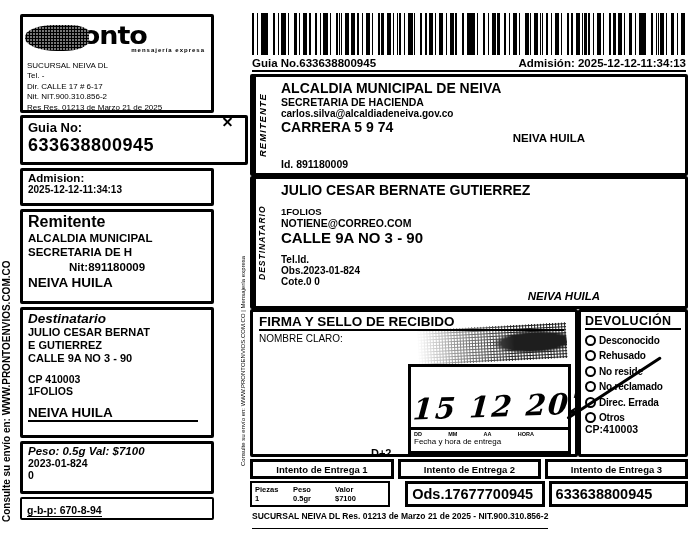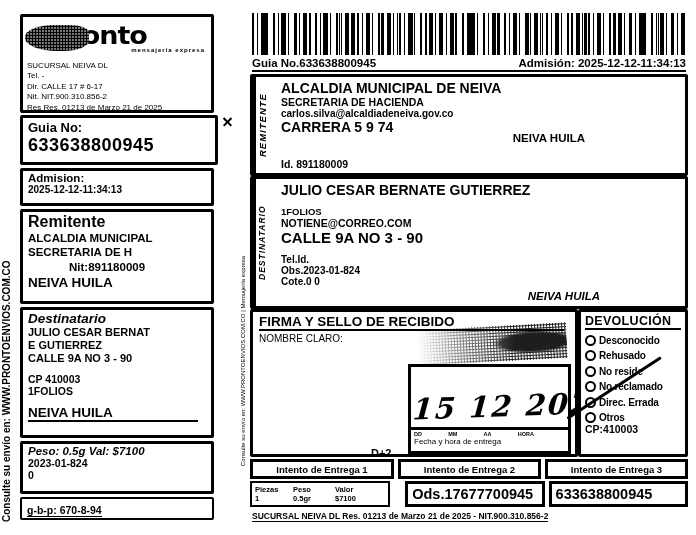--- a/index.html
+++ b/index.html
@@ -65,21 +65,21 @@
     </div>
     <div class="office-lines" style="padding:0 4px;">
       <div>SUCURSAL NEIVA DL</div>
       <div>Tel. -</div>
       <div>Dir. CALLE 17 # 6-17</div>
       <div>Nit. NIT.900.310.856-2</div>
       <div>Res Res. 01213 de Marzo 21 de 2025</div>
     </div>
   </div>
 
-  <div class="box" style="left:20px;top:115px;width:198px;height:50px;padding:2px 5px;">
+  <div class="box" style="left:20px;top:115px;width:228px;height:50px;padding:2px 5px;">
     <div class="bold" style="font-size:13px;">Guia No:</div>
     <div class="bold" style="font-size:18px;letter-spacing:.5px;">633638800945</div>
   </div>
 
   <div class="box" style="left:20px;top:168px;width:194px;height:38px;padding:1px 5px;">
     <div class="bold" style="font-size:11.5px;">Admision:</div>
     <div class="bold" style="font-size:10px;">2025-12-12-11:34:13</div>
   </div>
 
   <div class="box" style="left:20px;top:209px;width:194px;height:95px;padding:1px 5px;">
@@ -218,15 +218,15 @@
             <span class="bold" style="font-size:7.5px;width:42px;">0.5gr</span>
             <span class="bold" style="font-size:7.5px;">$7100</span>
           </div>
         </div>
       </div>
       <div class="ecell bold" style="width:143px;height:26px;font-size:14.5px;justify-content:flex-start;padding-left:4px;margin-left:11px;">Ods.17677700945</div>
       <div class="ecell bold" style="width:143px;height:26px;font-size:14.5px;justify-content:flex-start;padding-left:4px;">633638800945</div>
     </div>
   </div>
 
-  <div class="abs bold" style="left:252px;top:511px;font-size:8.5px;border-bottom:1px solid #000;padding-bottom:0;">SUCURSAL NEIVA DL Res. 01213 de Marzo 21 de 2025  - NIT.900.310.856-2</div>
+  <div class="abs bold" style="left:252px;top:511px;font-size:8.5px;border-bottom:1px solid #000;padding-bottom:7px;">SUCURSAL NEIVA DL Res. 01213 de Marzo 21 de 2025  - NIT.900.310.856-2</div>
 
 </div>
 
 </body></html>

